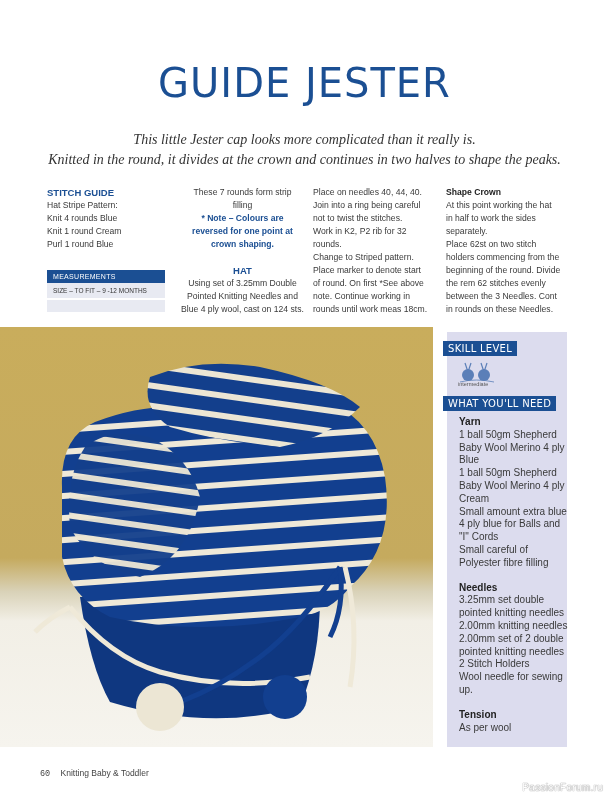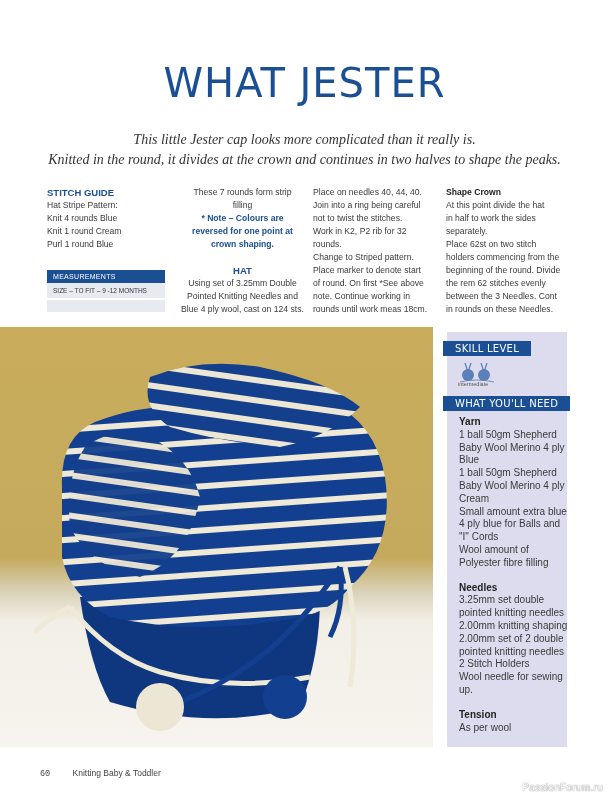--- a/index.html
+++ b/index.html
@@ -12,33 +12,33 @@
   .h-dark { color:#222; font-weight:bold; }
   .note { color:#1b4f93; font-weight:bold; }
   .gap { height:13px; }
   .meas { position:absolute; left:47px; top:270px; width:118px; }
   .meas-head { background:#1b4f93; color:#fff; font-size:7px; padding:3px 6px; letter-spacing:0.3px; }
   .meas-row { background:#e8eaf2; color:#333; font-size:6.5px; padding:4px 6px; }
   .meas-row2 { background:#e8eaf2; height:12px; margin-top:2px; }
   .photo { position:absolute; left:0; top:327px; width:433px; height:420px; overflow:hidden;
     background: linear-gradient(to bottom, #c9ad5c 0%, #c5aa5e 55%, #d9d2b8 63%, #f2efe6 70%, #f6f4ee 100%); }
   .panel { position:absolute; left:447px; top:332px; width:120px; height:415px; background:#dcdcee; }
-  .tag { position:absolute; left:443px; background:#1b4f93; color:#fff; font-family:"DejaVu Sans", sans-serif; font-size:10px; padding:2px 12px; letter-spacing:0.3px; }
+  .tag { position:absolute; left:443px; background:#1b4f93; color:#fff; font-family:"DejaVu Sans", sans-serif; font-size:10px; padding:2px 5px; letter-spacing:0.3px; }
   .skill-icon { position:absolute; left:458px; top:360px; width:40px; height:30px; }
   .skill-label { position:absolute; left:458px; top:381px; font-size:5.5px; color:#555; }
   .need { position:absolute; left:459px; top:416px; width:110px; font-size:10px; line-height:12.8px; color:#3a3a3a; }
   .need p { margin:0; }
   .footer { position:absolute; left:40px; top:768px; font-size:8.5px; color:#444; }
-  .footer .num { margin-right:20px;font-family:Liberation Mono, monospace; }
+  .footer .num { margin-right:8px;font-family:Liberation Mono, monospace; }
   .watermark { position:absolute; right:6px; top:782px; font-size:10px; color:#fff; text-shadow:0 0 1px #888, 0 0 1px #888; letter-spacing:0.3px; }
 </style>
 </head>
 <body>
 
-<div class="title">WHAT JESTER</div>
+<div class="title">GUIDE JESTER</div>
 
 <div class="intro">
   <div>This little Jester cap looks more complicated than it really is.</div>
   <div>Knitted in the round, it divides at the crown and continues in two halves to shape the peaks.</div>
 </div>
 
 <div class="col" style="left:47px; width:125px;">
   <p class="h-blue">STITCH GUIDE</p>
   <p>Hat Stripe Pattern:</p>
   <p>Knit 4 rounds Blue</p>
@@ -73,21 +73,21 @@
   <p>rounds.</p>
   <p>Change to Striped pattern.</p>
   <p>Place marker to denote start</p>
   <p>of round.  On first *See above</p>
   <p>note. Continue working in</p>
   <p>rounds until work meas 18cm.</p>
 </div>
 
 <div class="col" style="left:446px; width:140px;">
   <p class="h-dark">Shape Crown</p>
-  <p>At this point divide the hat</p>
+  <p>At this point working the hat</p>
   <p>in half to work the sides</p>
   <p>separately.</p>
   <p>Place 62st on two stitch</p>
   <p>holders commencing from the</p>
   <p>beginning of the round. Divide</p>
   <p>the rem 62 stitches evenly</p>
   <p>between the 3 Needles. Cont</p>
   <p>in rounds on these Needles.</p>
 </div>
 
@@ -142,27 +142,27 @@
   <p class="h-dark">Yarn</p>
   <p>1 ball 50gm Shepherd</p>
   <p>Baby Wool Merino 4 ply</p>
   <p>Blue</p>
   <p>1 ball 50gm Shepherd</p>
   <p>Baby Wool Merino 4 ply</p>
   <p>Cream</p>
   <p>Small amount extra blue</p>
   <p>4 ply blue for Balls and</p>
   <p>"I" Cords</p>
-  <p>Wool amount of</p>
+  <p>Small careful of</p>
   <p>Polyester fibre filling</p>
   <div style="height:12px"></div>
   <p class="h-dark">Needles</p>
   <p>3.25mm set double</p>
   <p>pointed knitting needles</p>
-  <p>2.00mm knitting shaping</p>
+  <p>2.00mm knitting needles</p>
   <p>2.00mm set of 2 double</p>
   <p>pointed knitting needles</p>
   <p>2 Stitch Holders</p>
   <p>Wool needle for sewing</p>
   <p>up.</p>
   <div style="height:12px"></div>
   <p class="h-dark">Tension</p>
   <p>As per wool</p>
 </div>
 

